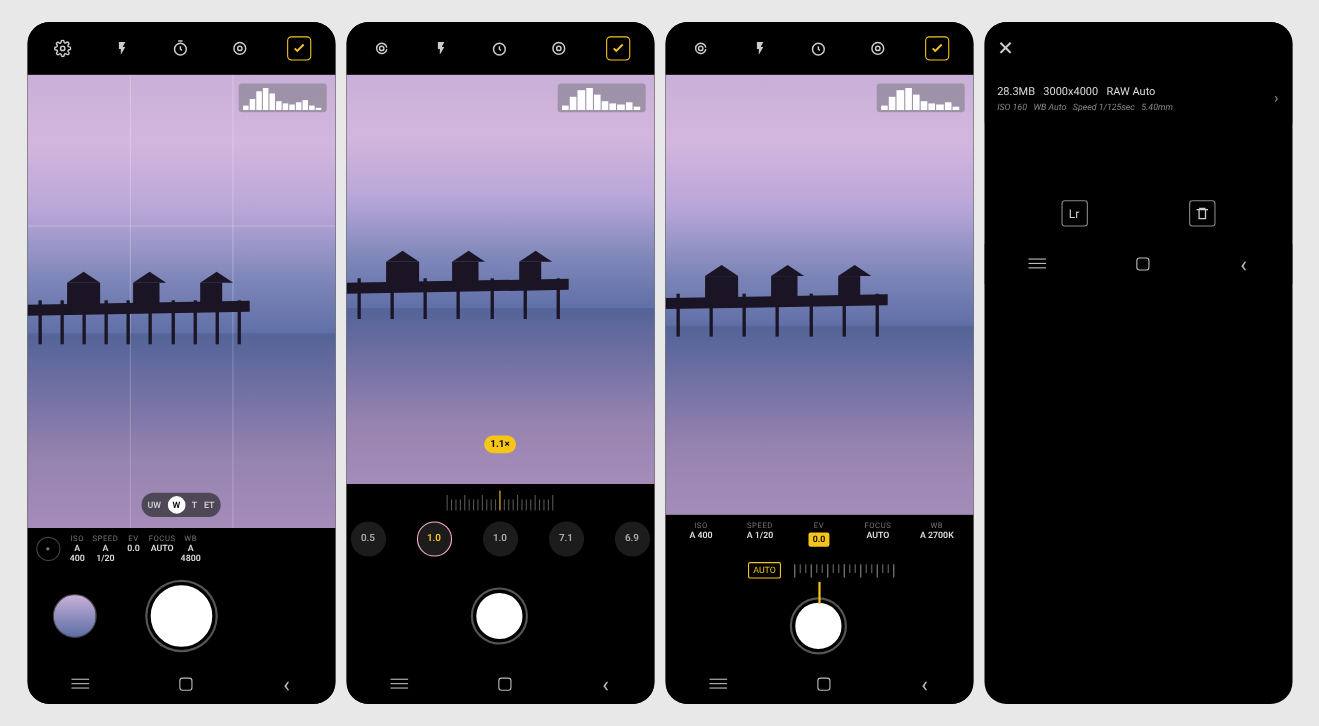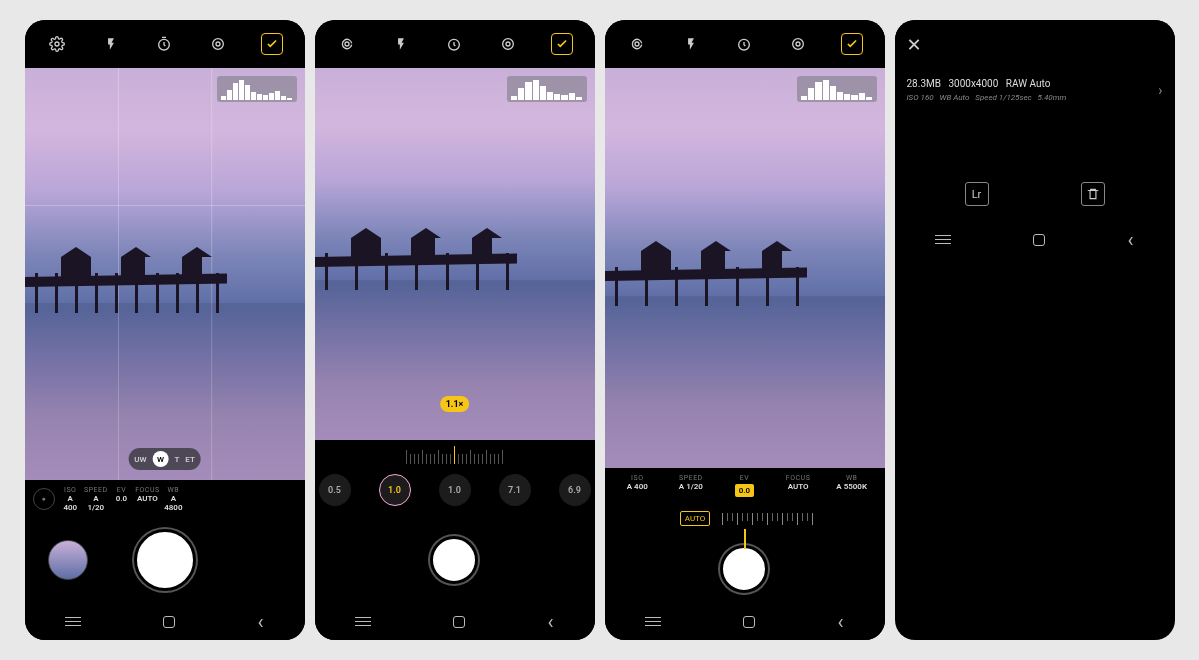--- a/index.html
+++ b/index.html
@@ -402,21 +402,21 @@
           <span style="height:35%"></span>
           <span style="height:15%"></span>
         </div>
     </div>
     <div class="controls">
       <div class="params">
         <div class="param"><span class="lbl">ISO</span><span class="val">A 400</span></div>
         <div class="param"><span class="lbl">SPEED</span><span class="val">A 1/20</span></div>
         <div class="param active"><span class="lbl" style="color:#777">EV</span><span class="val">0.0</span></div>
         <div class="param"><span class="lbl">FOCUS</span><span class="val">AUTO</span></div>
-        <div class="param"><span class="lbl">WB</span><span class="val">A 5500K</span></div>
+        <div class="param"><span class="lbl">WB</span><span class="val">A 2700K</span></div>
       </div>
     </div>
     <div class="controls ev-strip">
       <div class="ev-row">
         <span class="ev-auto">AUTO</span>
         <div class="ev-ticks">
             <span class="big"></span>
             <span></span>
             <span></span>
             <span class="big"></span>

